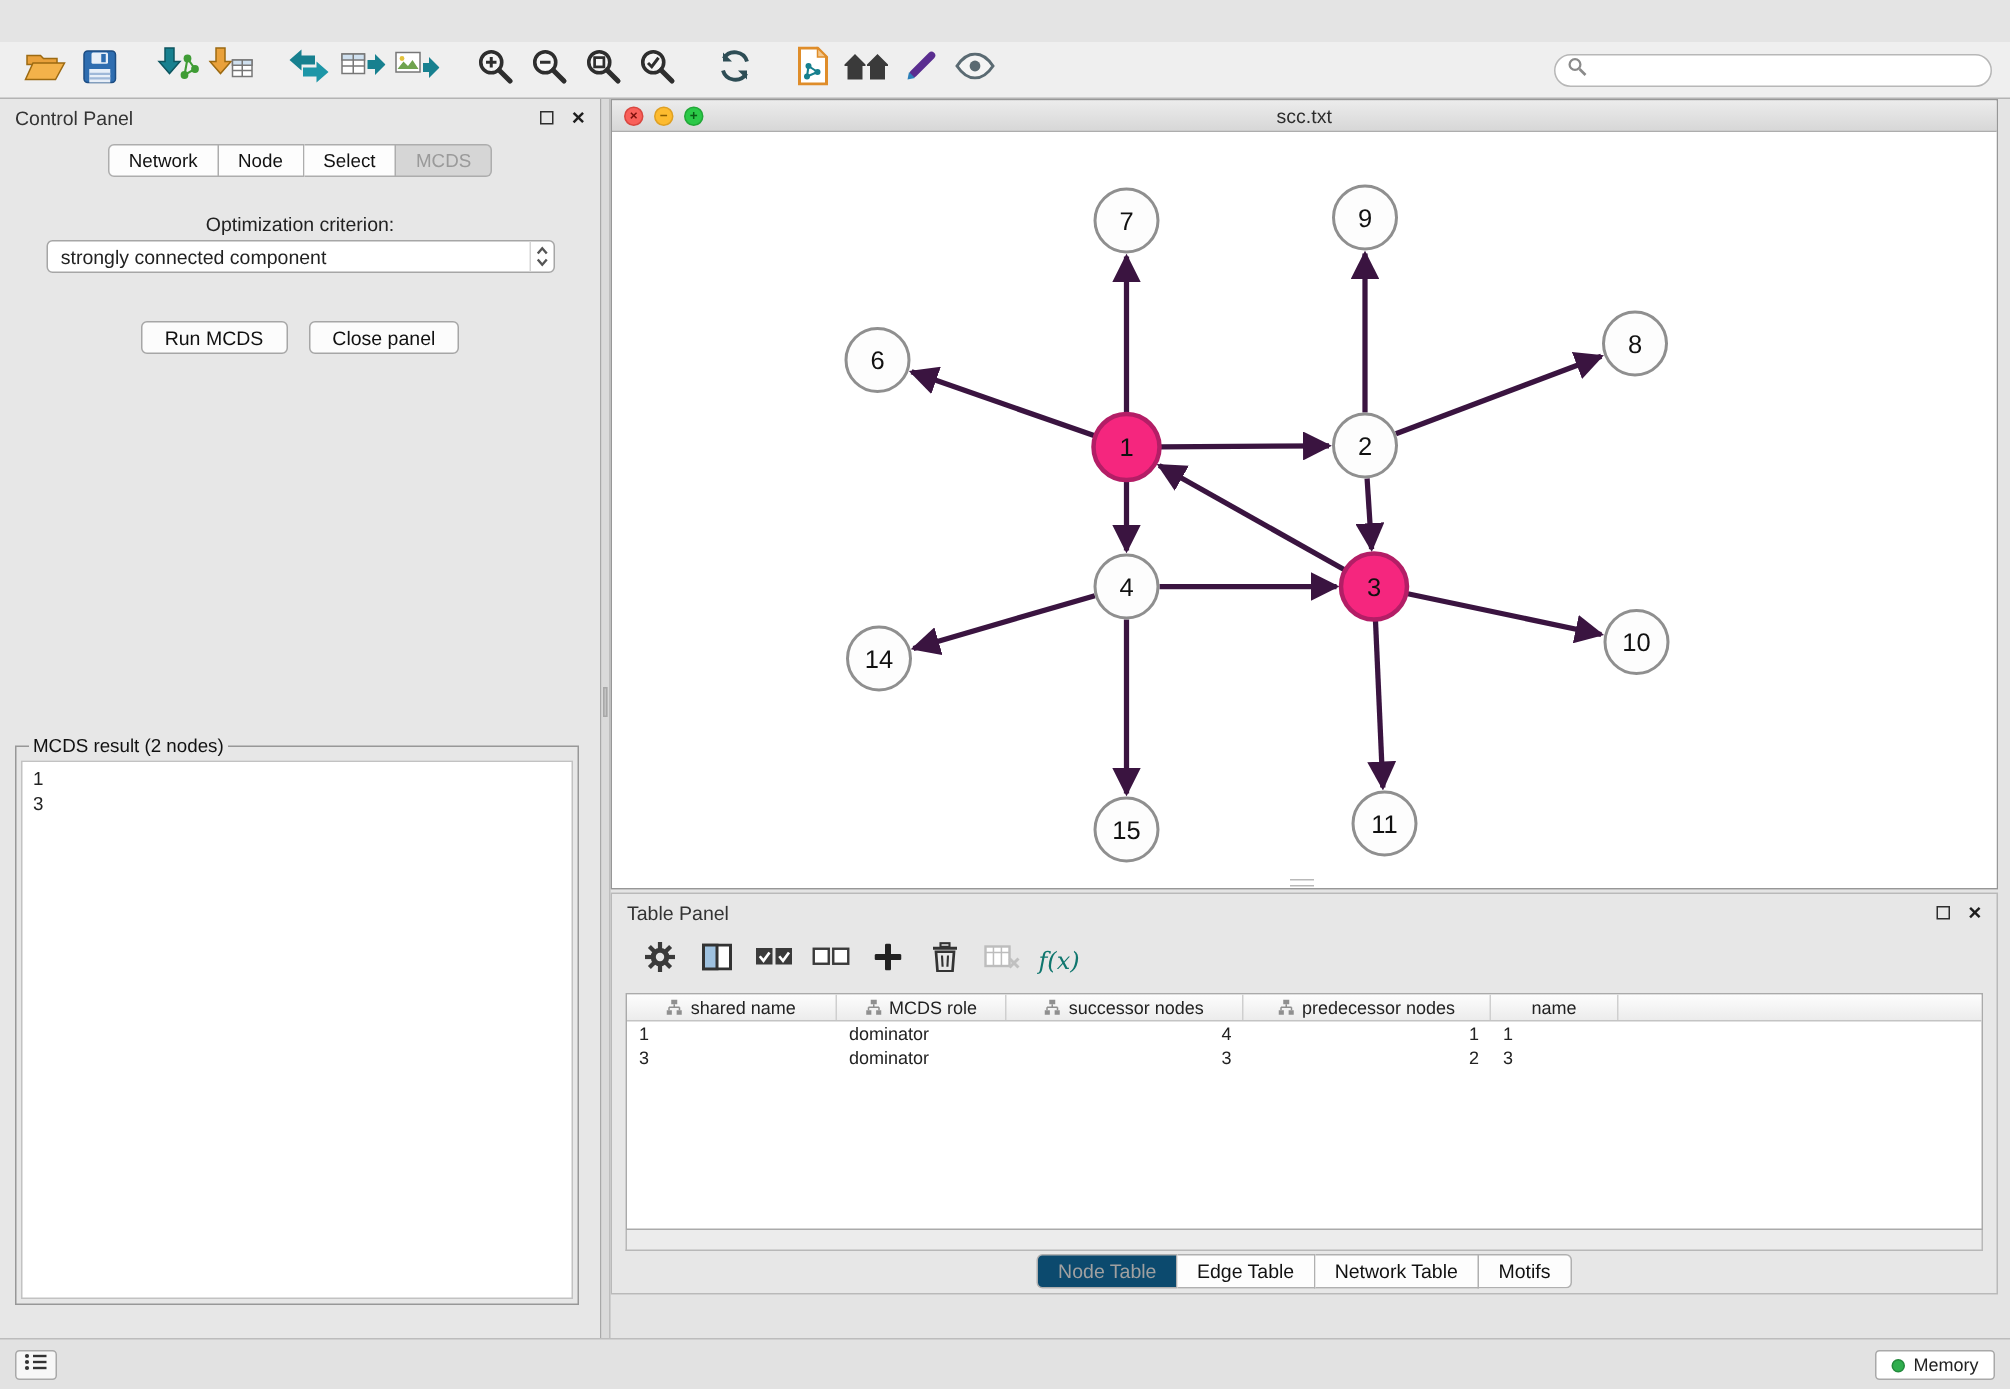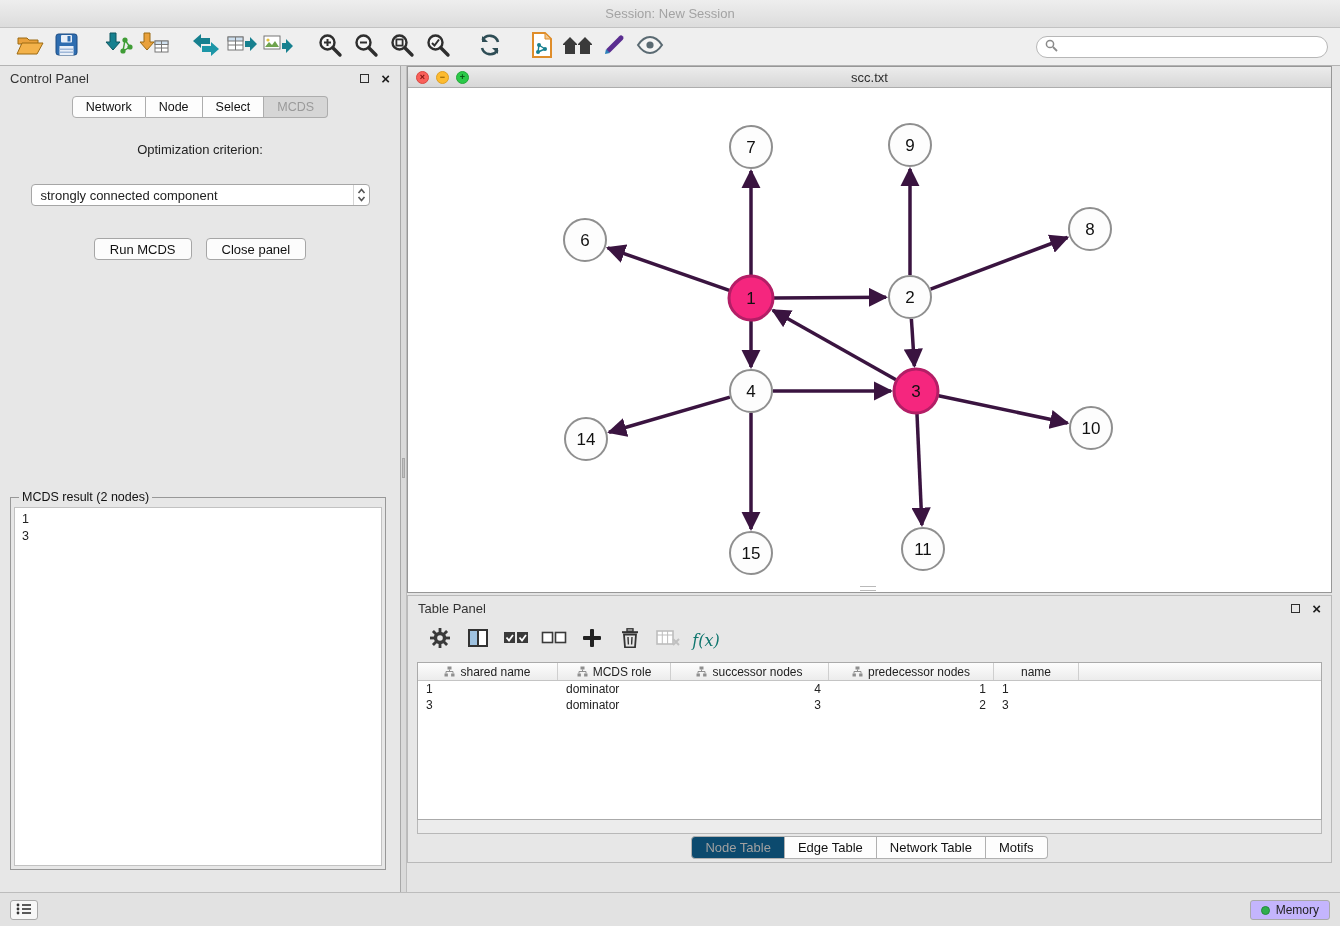--- a/index.html
+++ b/index.html
@@ -37,21 +37,21 @@
   .close-x { font-size:15px; font-weight:bold; color:#1d1d1d; line-height:1; }
 
   
   .cp-tabs { display:flex; justify-content:center; margin-top:6px; }
   .cp-tab { font-size:12.5px; padding:3px 13px; background:#fdfdfd; border:1px solid #adadad; border-left:none; color:#111; }
   .cp-tab:first-child { border-left:1px solid #adadad; border-radius:4px 0 0 4px; }
   .cp-tab:last-child { border-radius:0 4px 4px 0; }
   .cp-tab.active { background:#d6d6d6; color:#9a9a9a; }
 
   .opt-label { text-align:center; font-size:13px; margin-top:24px; }
-  .dropdown { width:339px; height:22px; margin:27px auto 0; background:#fff; border:1px solid #a6a6a6; border-radius:4px;
+  .dropdown { width:339px; height:22px; margin:3px auto 0; background:#fff; border:1px solid #a6a6a6; border-radius:4px;
     display:flex; align-items:center; font-size:13px; padding-left:9px; }
   .dropdown .dd-spacer { flex:1; }
   .dd-stepper { width:16px; height:20px; display:flex; align-items:center; justify-content:center; border-left:1px solid #d5d5d5; }
   .cp-buttons { display:flex; justify-content:center; gap:14px; margin-top:32px; }
   .btn { height:22px; padding:0 15px; font-size:13px; background:#fcfcfc; border:1px solid #a6a6a6; border-radius:4px;
     display:flex; align-items:center; color:#111; }
 
   .result-fieldset { position:absolute; left:10px; right:14px; top:424px; bottom:22px;
     border:1px solid #989898; background:#e7e7e7; padding:3px; }
   .result-fieldset legend { font-size:12.5px; padding:0 3px; margin-left:5px; color:#111; }
@@ -96,32 +96,29 @@
   .tp-tabs { position:absolute; left:0; right:0; bottom:3px; display:flex; justify-content:center; }
   .tp-tab { font-size:13px; padding:3px 13px; background:#fdfdfd; border:1px solid #b0b0b0; border-left:none; color:#111; }
   .tp-tab:first-child { border-left:1px solid #b0b0b0; border-radius:4px 0 0 4px; }
   .tp-tab:last-child { border-radius:0 4px 4px 0; }
   .tp-tab.active { background:#0c4a6e; color:#a0a0a0; }
 
   
   .statusbar { position:absolute; left:0; bottom:0; width:1340px; height:34px; background:#e2e2e2; border-top:1px solid #bcbcbc; }
   .sb-left-btn { position:absolute; left:10px; top:7px; width:28px; height:20px; background:#f7f7f7; border:1px solid #a9a9a9; border-radius:3px;
     display:flex; align-items:center; justify-content:center; }
-  .memory-btn { position:absolute; right:10px; top:7px; height:20px; background:#c4b5fd; border:1px solid #a9a9a9; border-radius:3px;
+  .memory-btn { position:absolute; right:10px; top:7px; height:20px; background:#ffffff; border:1px solid #a9a9a9; border-radius:3px;
     display:flex; align-items:center; gap:6px; padding:0 10px; font-size:12px; }
   .mem-dot { width:9px; height:9px; border-radius:50%; background:#2fae4e; border:1px solid #238a3c; }
 </style>
 </head>
 <body>
 
 <div class="app">
 
-  <div class="titlebar">
-    <span>Session: New Session</span>
-  </div>
 
   <div class="toolbar">
     <div class="tb-btn">
       <span><svg width="28" height="24" viewBox="0 0 28 24">
             <path d="M2 5h9l2 2h9v4H2z" fill="#e9a13b" stroke="#9c6a12"></path>
             <path d="M6 10h21l-6 11H1z" fill="#f3b24a" stroke="#9c6a12"></path>
           </svg></span>
     </div>
     <div class="tb-btn">
       <span><svg width="23" height="23" viewBox="0 0 23 23">

